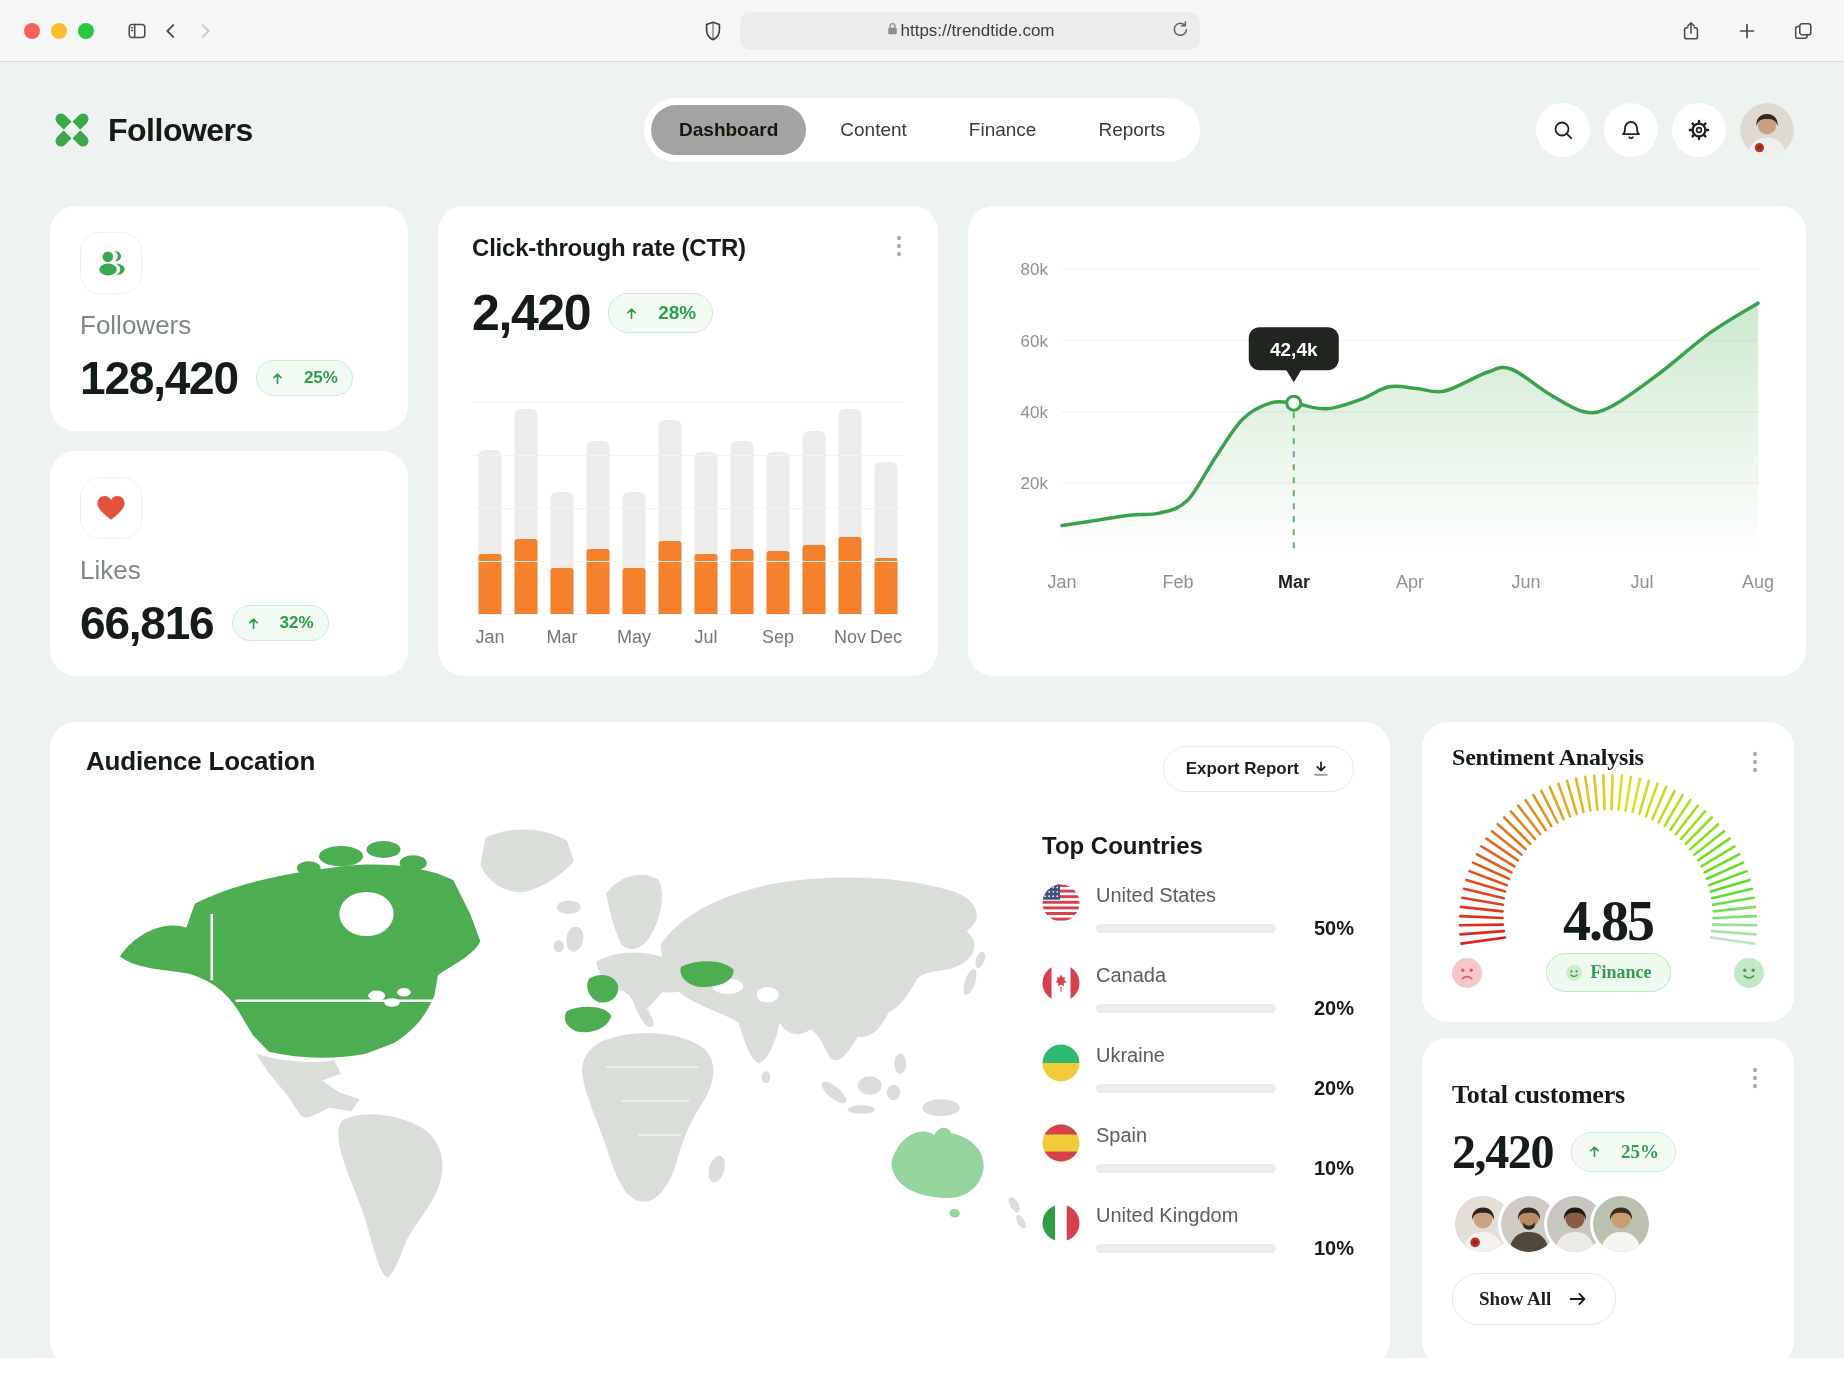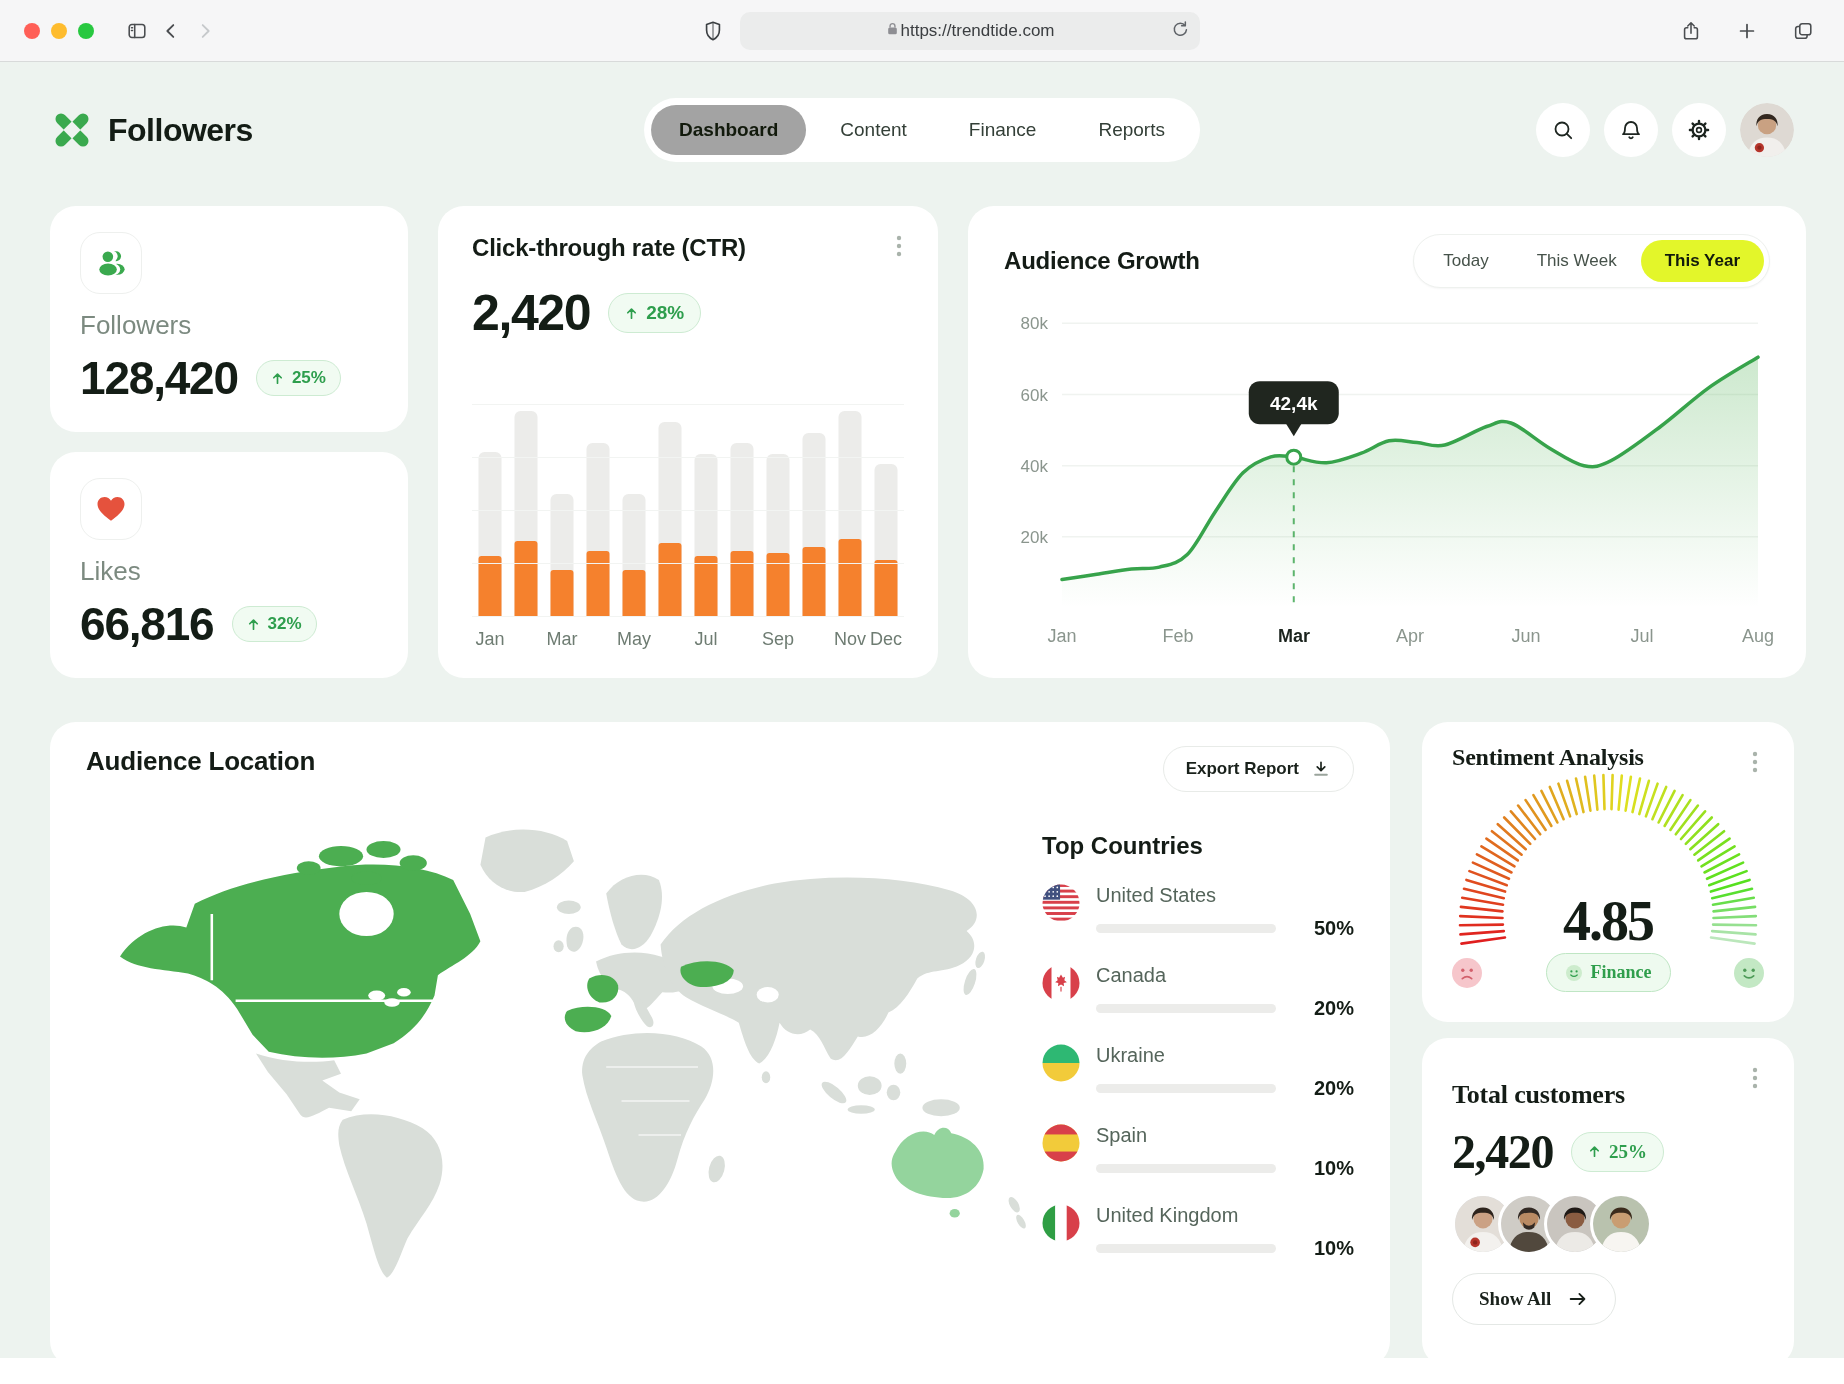--- a/index.html
+++ b/index.html
@@ -45,21 +45,21 @@
   .row2 { display:grid; grid-template-columns:1340px 1fr; gap:32px; margin-top:50px; height:620px; }
   .card { background:#fff; border-radius:26px; }
 
   .stat-col { display:flex; flex-direction:column; gap:20px; }
   .stat-card { flex:1; padding:26px 30px; }
   .icon-tile { width:62px; height:62px; border:1.5px solid #eef0ee; border-radius:20px; display:flex; align-items:center; justify-content:center; }
   .icon-tile svg { width:36px; height:36px; }
   .stat-label { margin-top:16px; font-size:26px; color:#7c8a80; }
   .value-row { margin-top:10px; display:flex; align-items:center; gap:18px; }
   .stat-value { font-size:46px; font-weight:700; letter-spacing:-1.2px; color:#141d16; }
-  .badge { display:inline-flex; align-items:center; gap:8px; background:#f1fbf2; border:1.5px solid #cdebd2; color:#2e9e4d; border-radius:999px; padding:7px 14px; font-size:17px; font-weight:600; }
+  .badge { display:inline-flex; align-items:center; gap:20px; background:#f1fbf2; border:1.5px solid #cdebd2; color:#2e9e4d; border-radius:999px; padding:7px 14px; font-size:17px; font-weight:600; }
   .badge svg { width:13px; height:13px; }
 
   .kebab { position:absolute; top:24px; right:24px; background:transparent; border:none; cursor:pointer; width:30px; height:34px; }
   .kebab svg { width:22px; height:26px; }
 
   
   .ctr-card { padding:28px 34px; position:relative; display:flex; flex-direction:column; }
   .card-title { font-size:24px; font-weight:600; color:#141c16; letter-spacing:-0.2px; }
   .ctr-value { font-size:50px; font-weight:700; letter-spacing:-1.4px; color:#141d16; }
   .bar-chart { margin-top:auto; }
@@ -381,28 +381,20 @@
             <span></span>
             <span>Sep</span>
             <span></span>
             <span>Nov</span>
             <span>Dec</span>
           </div>
       </div>
     </div>
 
     <div class="card growth-card">
-      <div class="growth-head">
-        <div class="card-title">Audience Growth</div>
-        <div class="segmented" id="growth-ranges">
-            <button class="seg-item">Today</button>
-            <button class="seg-item">This Week</button>
-            <button class="seg-item active">This Year</button>
-          </div>
-      </div>
       <div class="growth-chart" id="growth-chart">
           <svg width="766" height="348" viewBox="0 0 766 348">
             <defs>
               <linearGradient id="agrad" x1="0" y1="0" x2="0" y2="1">
                 <stop offset="0" stop-color="#4caf50" stop-opacity="0.28"></stop>
                 <stop offset="1" stop-color="#4caf50" stop-opacity="0"></stop>
               </linearGradient>
             </defs>
             <line x1="58" y1="234.83720930232556" x2="754" y2="234.83720930232556" stroke="#f0f3f0" stroke-width="1.5"></line>
             <text x="44" y="240.83720930232556" text-anchor="end" font-size="17" fill="#8a958d" font-family="Liberation Sans,sans-serif">20k</text>

